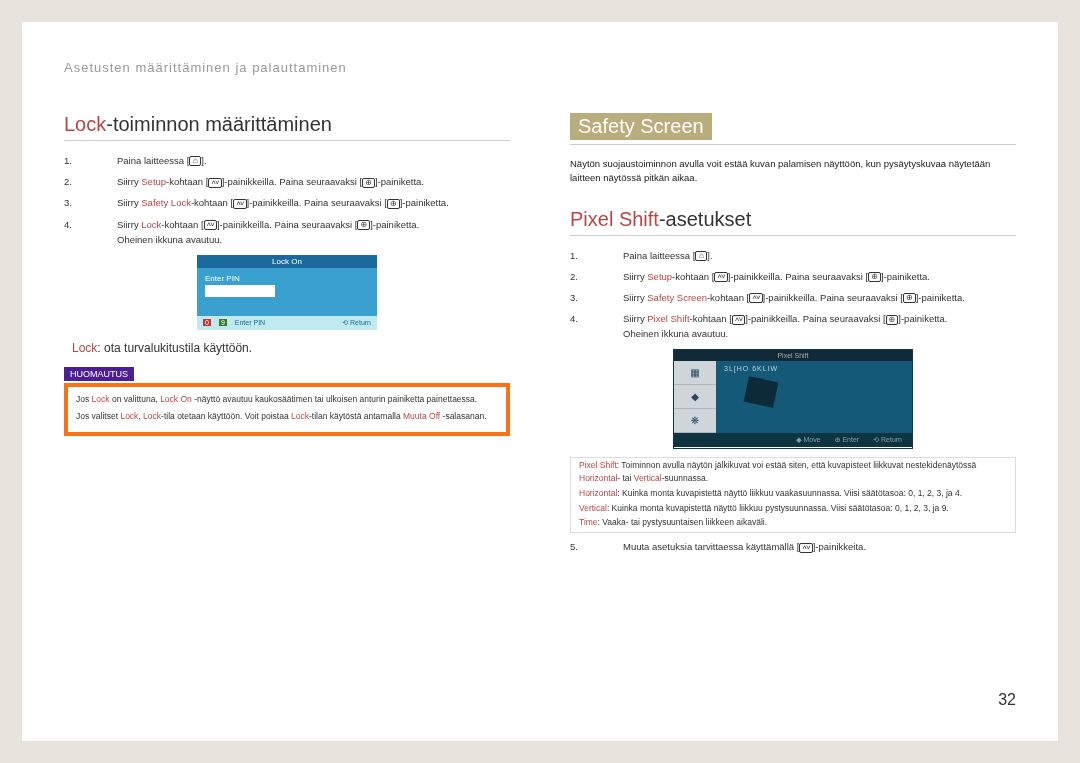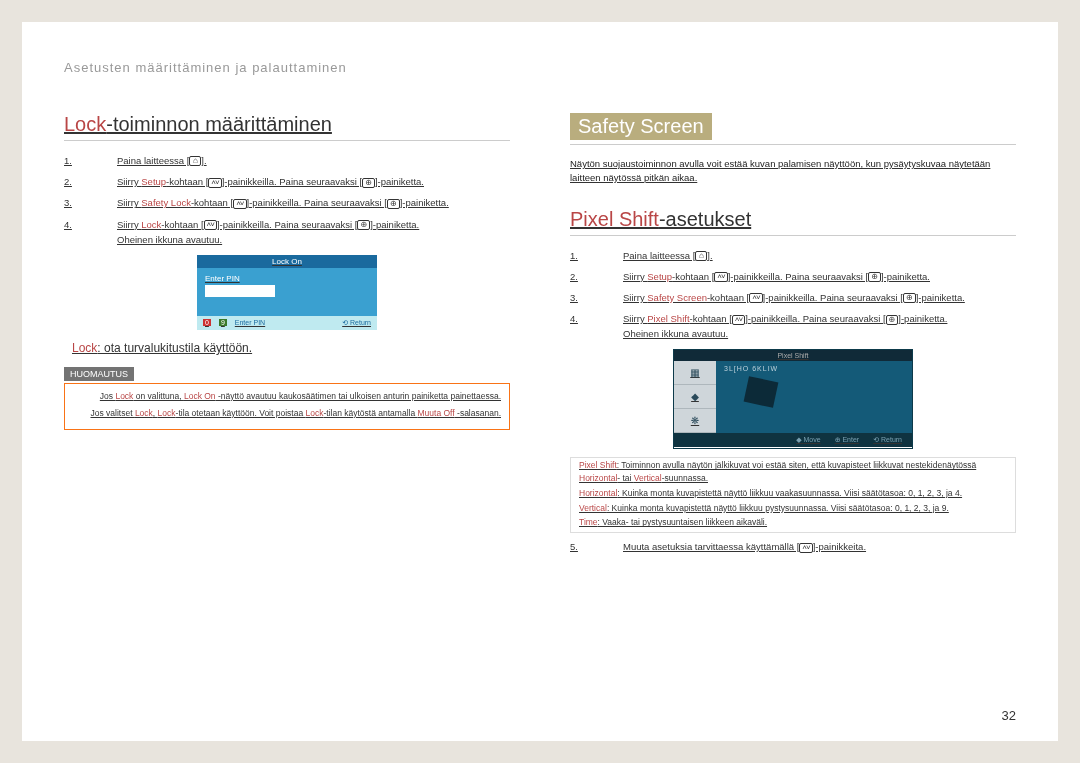--- a/index.html
+++ b/index.html
@@ -21,21 +21,20 @@
   }
   .breadcrumb {
     color: #999;
     letter-spacing: 1px;
     font-size: 13px;
     margin-bottom: 38px;
   }
   .columns {
     display: flex;
     gap: 60px;
-    text-decoration: underline;
   }
   .col { flex: 1; }
   .h1 {
     font-size: 20px;
     font-weight: normal;
     border-bottom: 1px solid #ccc;
     padding-bottom: 4px;
     margin-bottom: 12px;
   }
   .h1 .accent { color: #b94646; }
@@ -78,24 +77,24 @@
   }
   .screenshot-lock .pinbox {
     background: #fff; height: 12px; width: 70px; margin-top: 2px;
   }
   .screenshot-lock .footer {
     background: #bfeaf0; height: 14px; font-size: 7px; display: flex; align-items: center;
     padding: 0 6px; gap: 8px; color: #1a6a9e;
   }
   .desc-line { font-size: 12px; margin: 4px 0 12px 0; padding-left: 8px; }
   .note-label {
-    display: inline-block; background: #737373; color: #fff; font-size: 9px;
+    display: inline-block; background: #4c1d95; color: #fff; font-size: 9px;
     padding: 2px 6px; margin-bottom: 2px;
   }
-  .note-body { border: 1px solid #f97316; padding: 6px 8px; font-size: 8.5px; line-height: 1.5; color: #333; text-align: right; }
+  .note-body { border: 4px solid #f97316; padding: 6px 8px; font-size: 8.5px; line-height: 1.5; color: #333; }
   .note-body p { margin-bottom: 4px; }
   .screenshot-pixel {
     width: 240px; height: 100px; margin: 8px auto 8px auto;
     border: 1px solid #0d3a4a;
   }
   .screenshot-pixel .titlebar {
     background: #102a38; color: #aaa; text-align: center; font-size: 7px; padding: 2px 0;
   }
   .screenshot-pixel .body {
     display: flex; height: 72px;
@@ -117,21 +116,21 @@
     position: absolute; top: 18px; left: 30px; width: 30px; height: 26px;
     background: #0c2a38; transform: rotate(12deg);
   }
   .screenshot-pixel .footer {
     background: #0f3340; height: 14px; font-size: 7px; color: #7aa0b0;
     display: flex; align-items: center; justify-content: flex-end; gap: 14px; padding: 0 10px;
   }
   .labels-block { border: 1px solid #ddd; padding: 1px 8px; font-size: 8.5px; line-height: 1.5; margin: 6px 0; }
   .labels-block p { margin-bottom: 2px; }
   .page-num {
-    position: absolute; bottom: 18px; right: 42px; font-size: 13px; color: #333;
+    position: absolute; bottom: 32px; right: 42px; font-size: 16px; color: #333;
   }
 </style>
 </head>
 <body>
 
 <div class="page">
   <div class="breadcrumb">Asetusten määrittäminen ja palauttaminen</div>
 
   <div class="columns">
 

